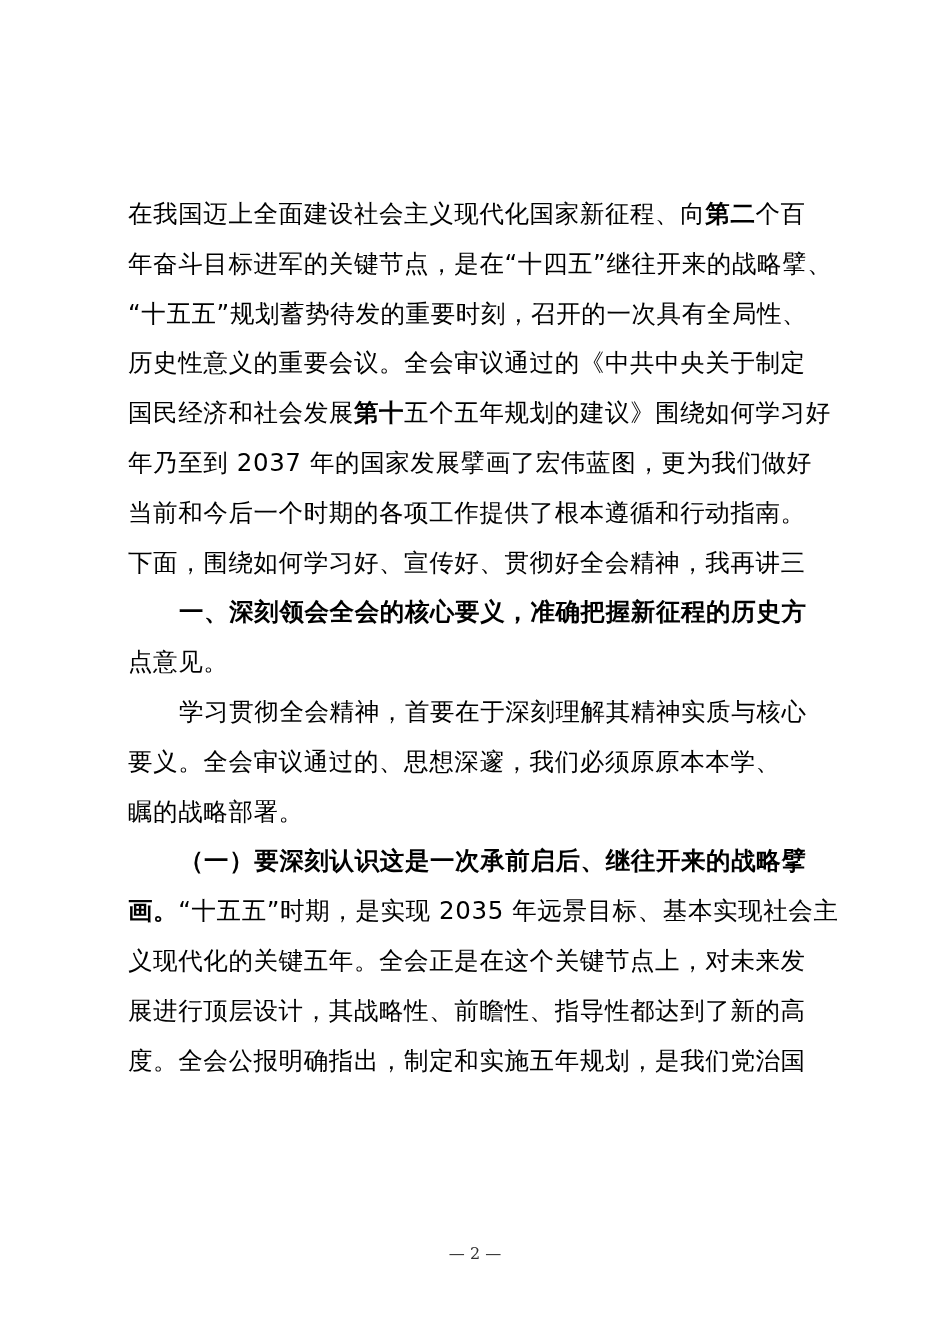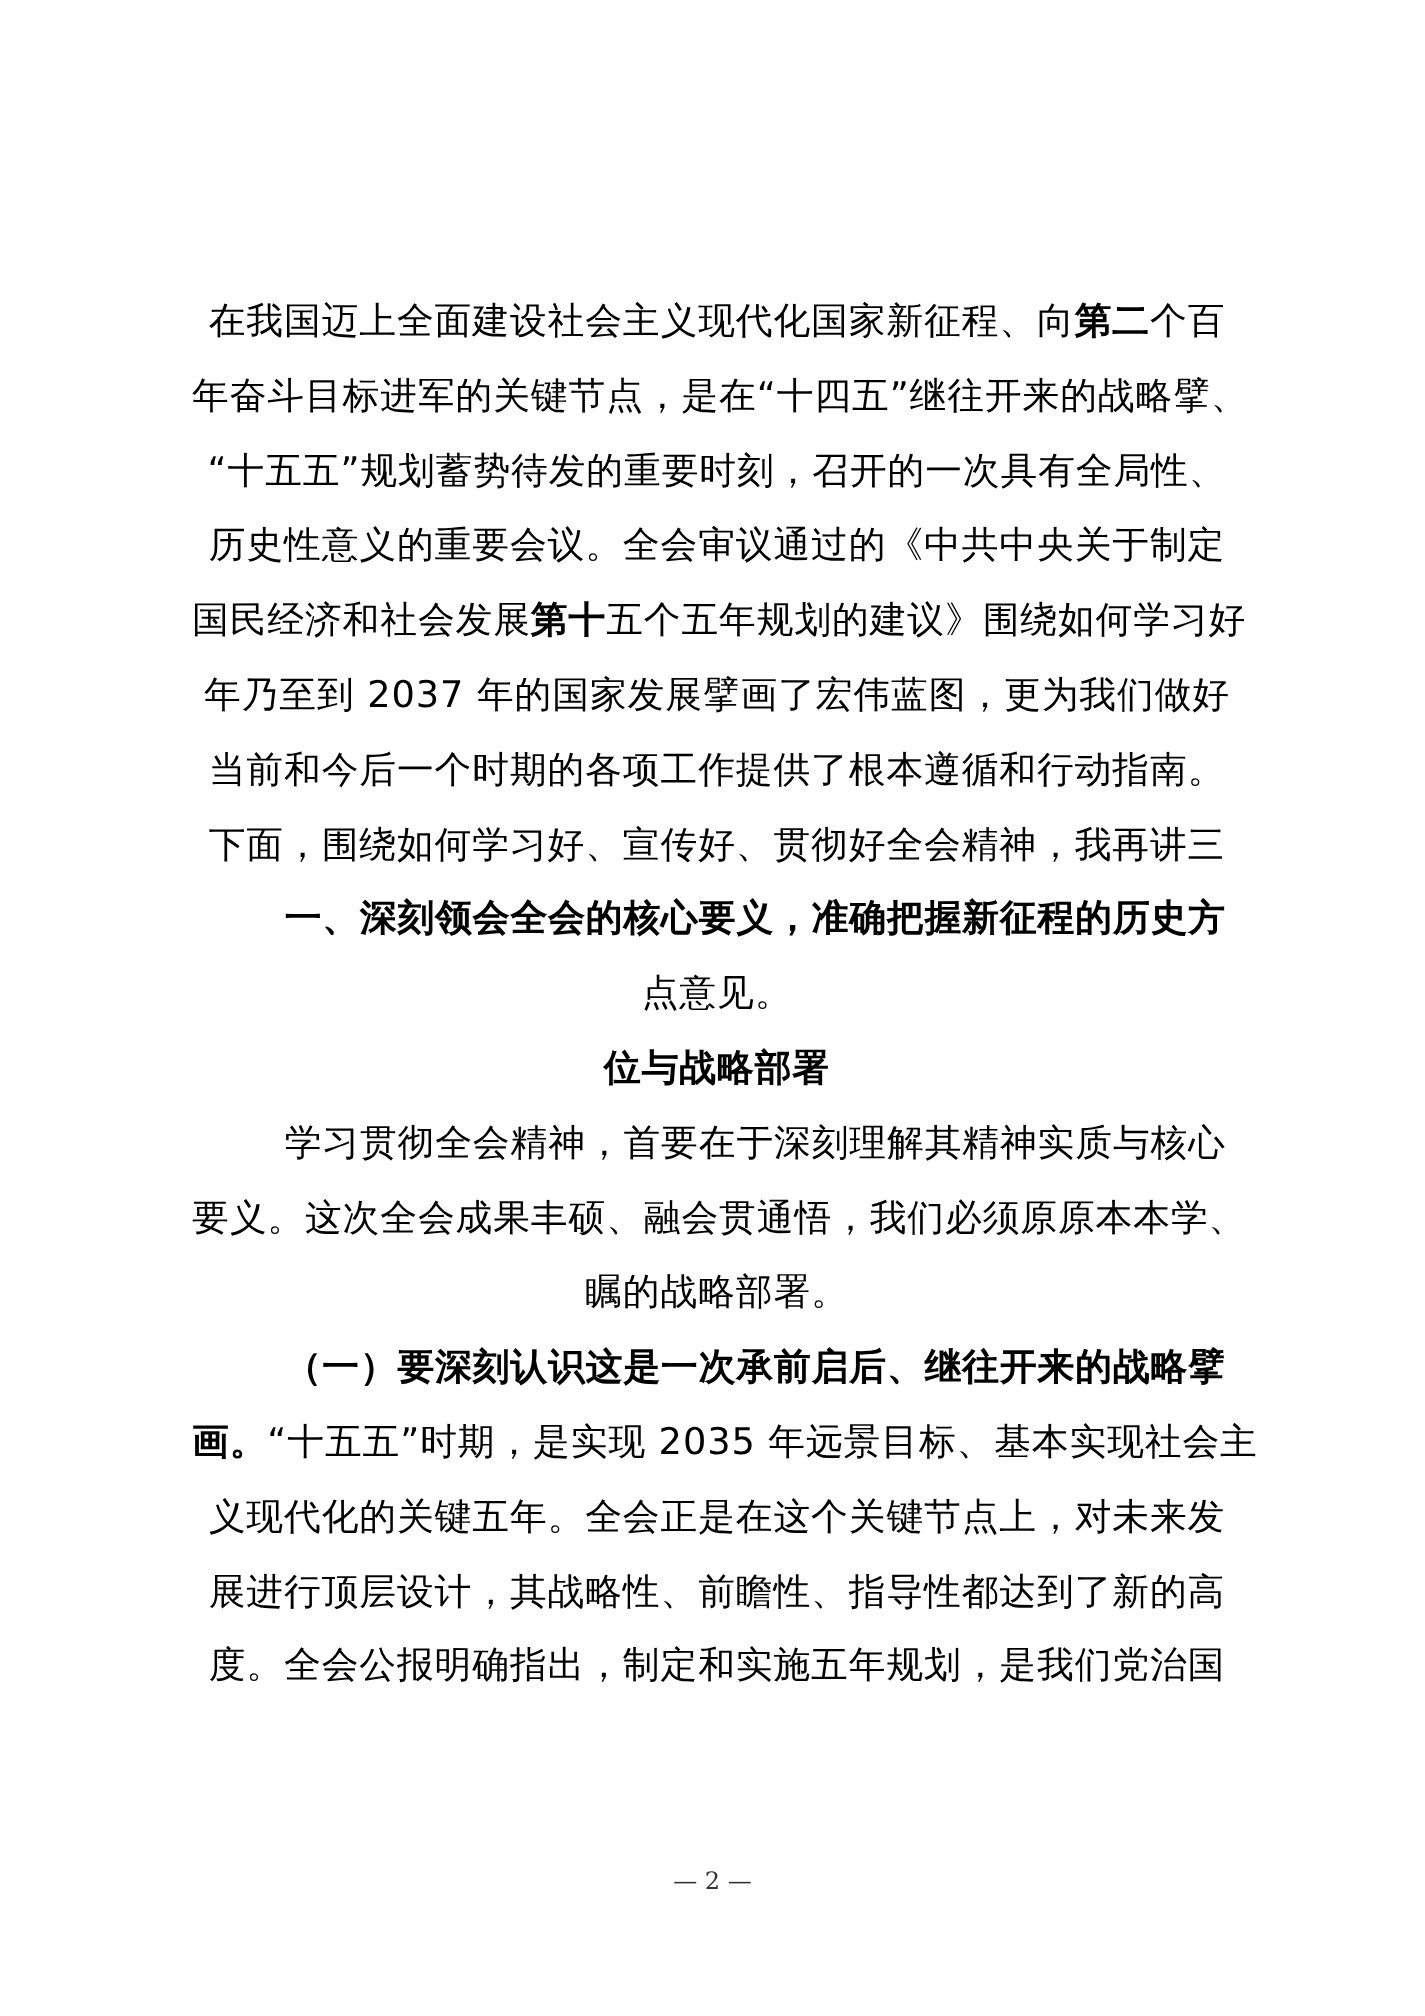--- a/index.html
+++ b/index.html
@@ -21,21 +21,20 @@
       top: 0;
       width: 950px;
       height: 1344px;
       background: #ffffff;
     }
     .body-text {
       position: absolute;
       left: 128px;
       top: 189px;
       width: 700px;
-      text-align: center;
     }
     .line {
       height: 49.8px;
       line-height: 49.8px;
       font-size: 24.5px;
       white-space: nowrap;
       letter-spacing: 0.6px;
     }
     .line.indent { padding-left: 51px; }
     .bold { font-weight: bold; }
@@ -58,23 +57,22 @@
       <div class="line"><span>在我国迈上全面建设社会主义现代化国家新征程、向</span><span class="bold">第二</span><span>个百</span></div>
       <div class="line"><span>年奋斗目标进军的关键节点，是在“十四五”继往开来的战略擘、</span></div>
       <div class="line"><span>“十五五”规划蓄势待发的重要时刻，召开的一次具有全局性、</span></div>
       <div class="line"><span>历史性意义的重要会议。全会审议通过的《中共中央关于制定</span></div>
       <div class="line"><span>国民经济和社会发展</span><span class="bold">第十</span><span>五个五年规划的建议》围绕如何学习好</span></div>
       <div class="line"><span>年乃至到 2037 年的国家发展擘画了宏伟蓝图，更为我们做好</span></div>
       <div class="line"><span>当前和今后一个时期的各项工作提供了根本遵循和行动指南。</span></div>
       <div class="line"><span>下面，围绕如何学习好、宣传好、贯彻好全会精神，我再讲三</span></div>
       <div class="line indent"><span class="bold">一、深刻领会全会的核心要义，准确把握新征程的历史方</span></div>
       <div class="line"><span>点意见。</span></div>
-      <div class="line"><span class="bold">位与战略部署</span></div>
       <div class="line indent"><span>学习贯彻全会精神，首要在于深刻理解其精神实质与核心</span></div>
-      <div class="line"><span>要义。这次全会成果丰硕、融会贯通悟，我们必须原原本本学、</span></div>
+      <div class="line"><span>要义。全会审议通过的、思想深邃，我们必须原原本本学、</span></div>
       <div class="line"><span>瞩的战略部署。</span></div>
       <div class="line indent"><span class="bold">（一）要深刻认识这是一次承前启后、继往开来的战略擘</span></div>
       <div class="line"><span class="bold">画。</span><span>“十五五”时期，是实现 2035 年远景目标、基本实现社会主</span></div>
       <div class="line"><span>义现代化的关键五年。全会正是在这个关键节点上，对未来发</span></div>
       <div class="line"><span>展进行顶层设计，其战略性、前瞻性、指导性都达到了新的高</span></div>
       <div class="line"><span>度。全会公报明确指出，制定和实施五年规划，是我们党治国</span></div>
     </div>
   <div class="footer">— 2 —</div>
 </div>
 

